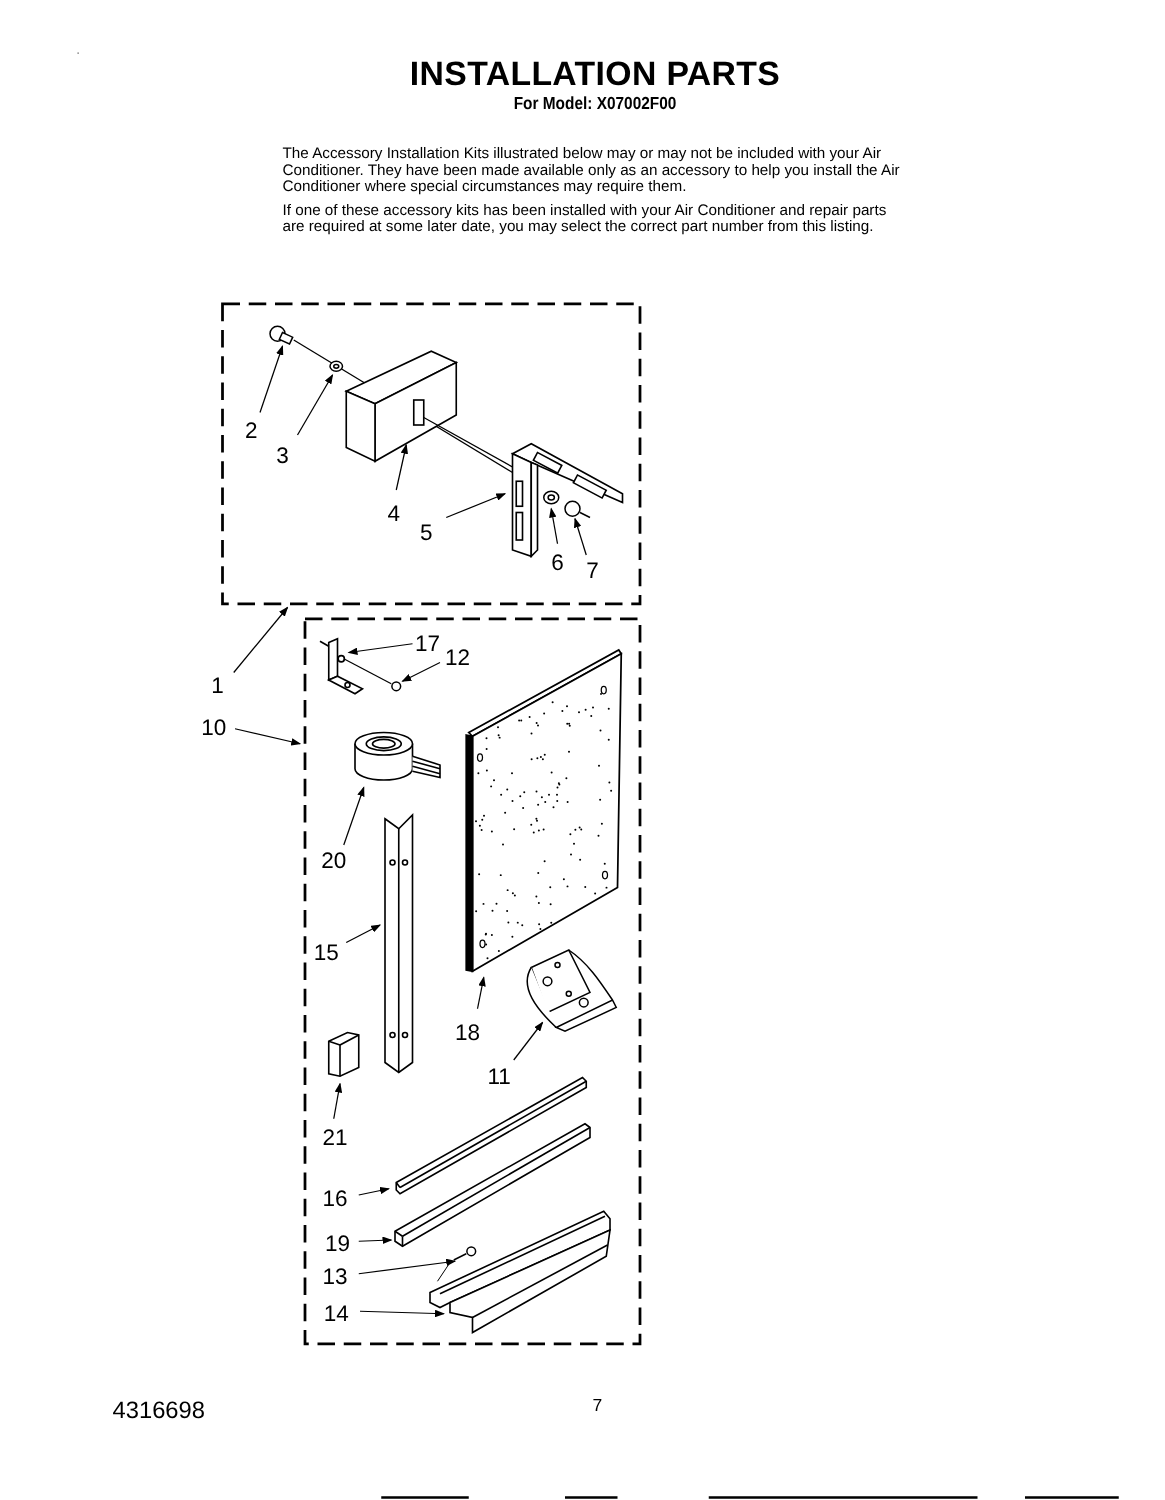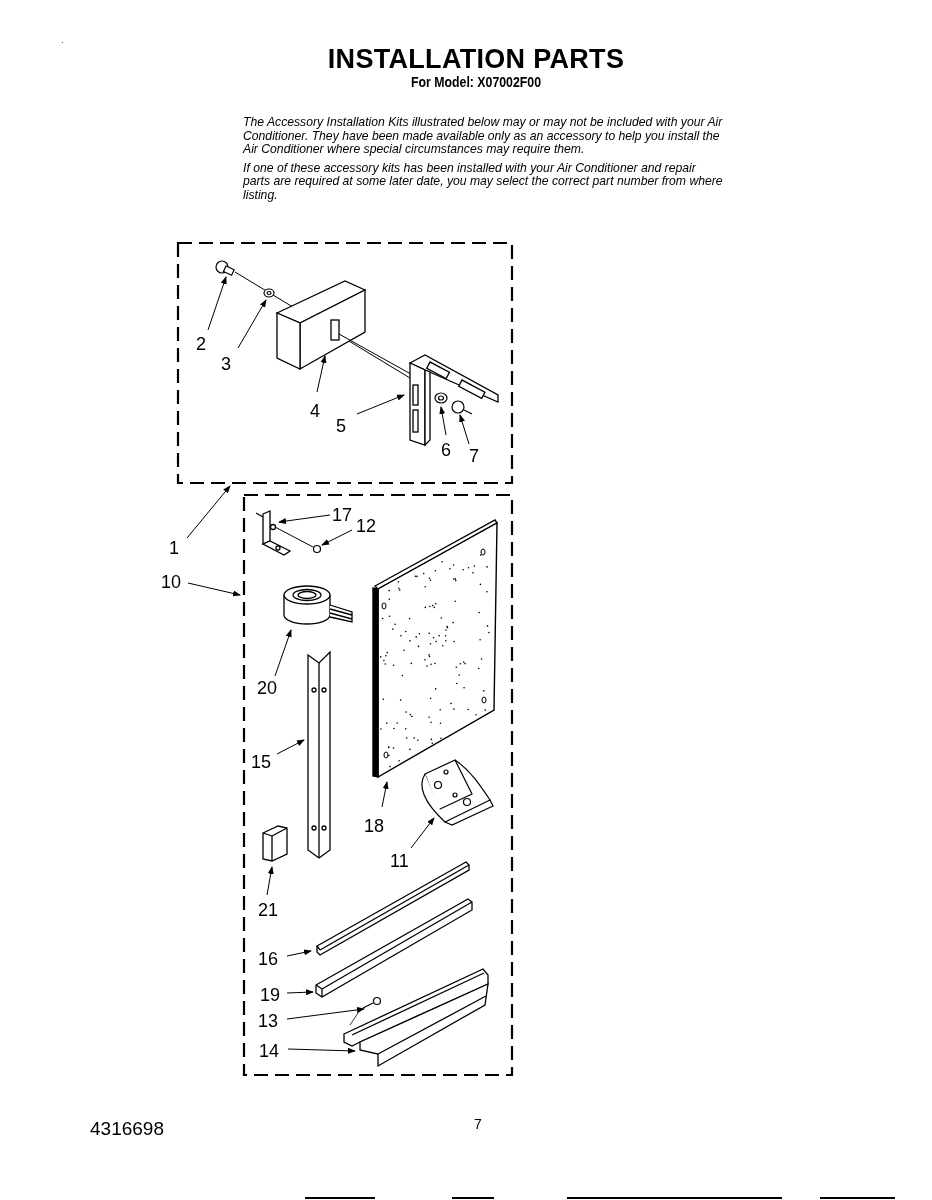--- a/index.html
+++ b/index.html
@@ -1,38 +1,38 @@
 <!DOCTYPE html>
 <html><head>
 <meta charset="utf-8">
 <style>
   html, body { margin: 0; padding: 0; background: #ffffff; }
   body { width: 932px; height: 1200px; position: relative; overflow: hidden; font-family: "Liberation Sans", sans-serif; color: #000; }
   .title { position: absolute; left: 0; width: 952px; top: 44px; text-align: center; font-weight: bold; font-size: 27px; letter-spacing: 0.3px; }
   .subtitle { position: absolute; left: 0; width: 952px; top: 74px; text-align: center; font-weight: bold; font-size: 14px; transform: scaleX(0.88); }
   .intro { position: absolute; left: 226px; top: 116px; width: 500px; font-size: 12.2px; line-height: 13.5px; }
-  .intro p { margin: 0 0 5px 17px; font-style: italic; }
+  .intro p { margin: 0 0 5px 0; }
   .footer-left { position: absolute; left: 90px; top: 1118px; font-size: 19px; }
   .footer-page { position: absolute; left: 474px; top: 1116px; font-size: 14px; }
   svg.diagram { position: absolute; left: 0; top: 0; }
   .lbl { font-family: "Liberation Sans", sans-serif; font-size: 18px; fill: #000; }
   .bottom-rule { position: absolute; height: 2px; background: #000; top: 1197px; }
   .dot-mark { position: absolute; left: 62px; top: 42px; width: 1px; height: 1px; background: #555; }
 </style>
 </head>
 <body>
 
 <div class="dot-mark"></div>
 
 <div class="title">INSTALLATION PARTS</div>
 <div class="subtitle">For Model: X07002F00</div>
 
 <div class="intro">
   <p>The Accessory Installation Kits illustrated below may or may not be included with your Air Conditioner. They have been made available only as an accessory to help you install the Air Conditioner where special circumstances may require them.</p>
-  <p>If one of these accessory kits has been installed with your Air Conditioner and repair parts are required at some later date, you may select the correct part number from where listing.</p>
+  <p>If one of these accessory kits has been installed with your Air Conditioner and repair parts are required at some later date, you may select the correct part number from this listing.</p>
 </div>
 
 <svg class="diagram" width="932" height="1200" viewBox="0 0 932 1200">
   <defs>
     <marker id="arr" markerWidth="8" markerHeight="6" refX="7" refY="3" orient="auto">
       <path d="M0,0 L8,3 L0,6 z" fill="#000"></path>
     </marker>
   </defs>
 
   <rect x="178" y="243" width="334" height="240" fill="none" stroke="#000" stroke-width="2.2" stroke-dasharray="14,7"></rect>

